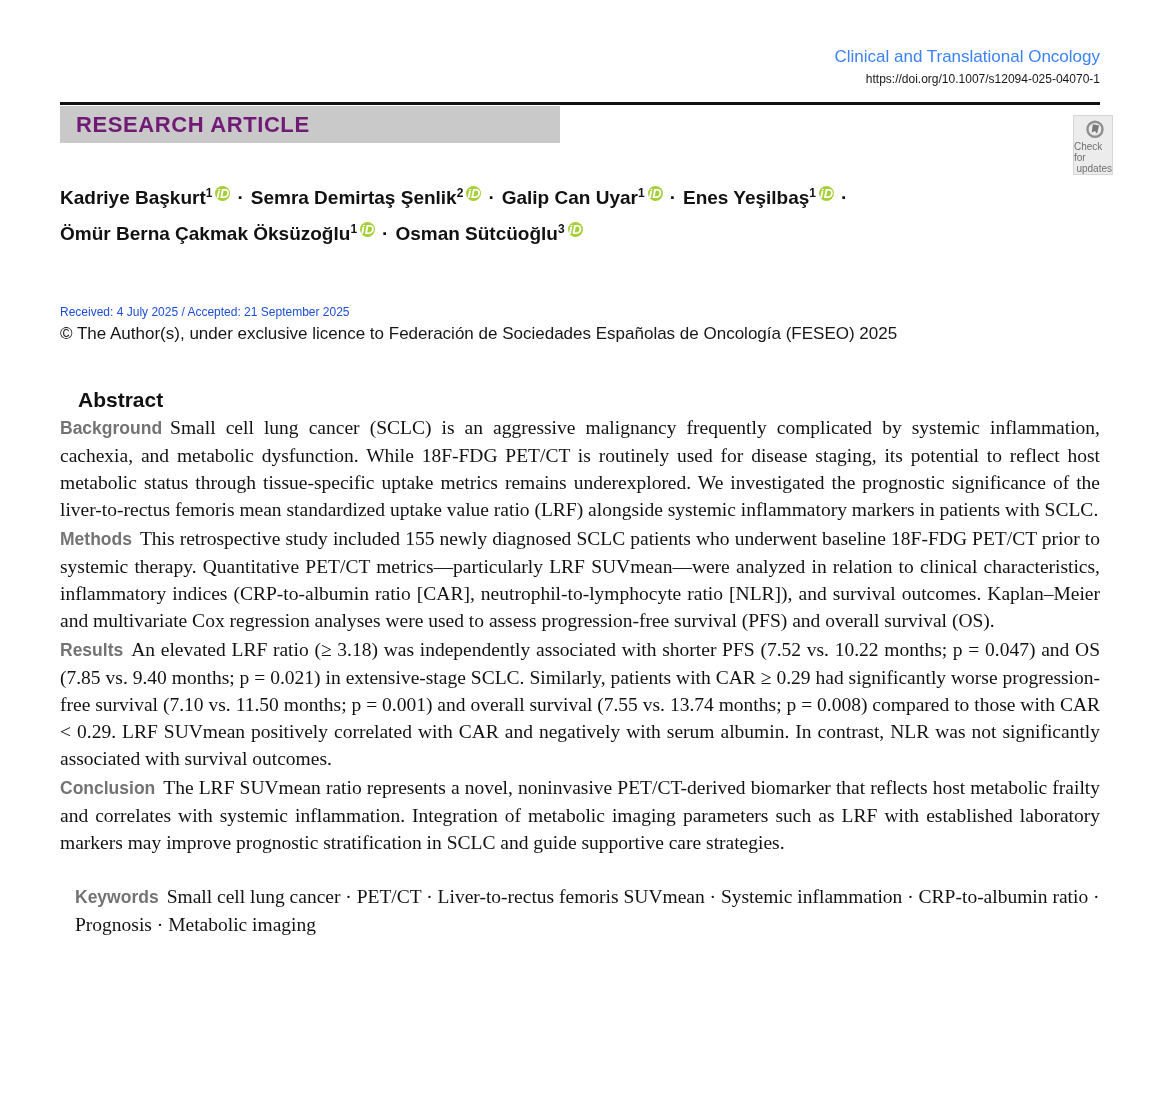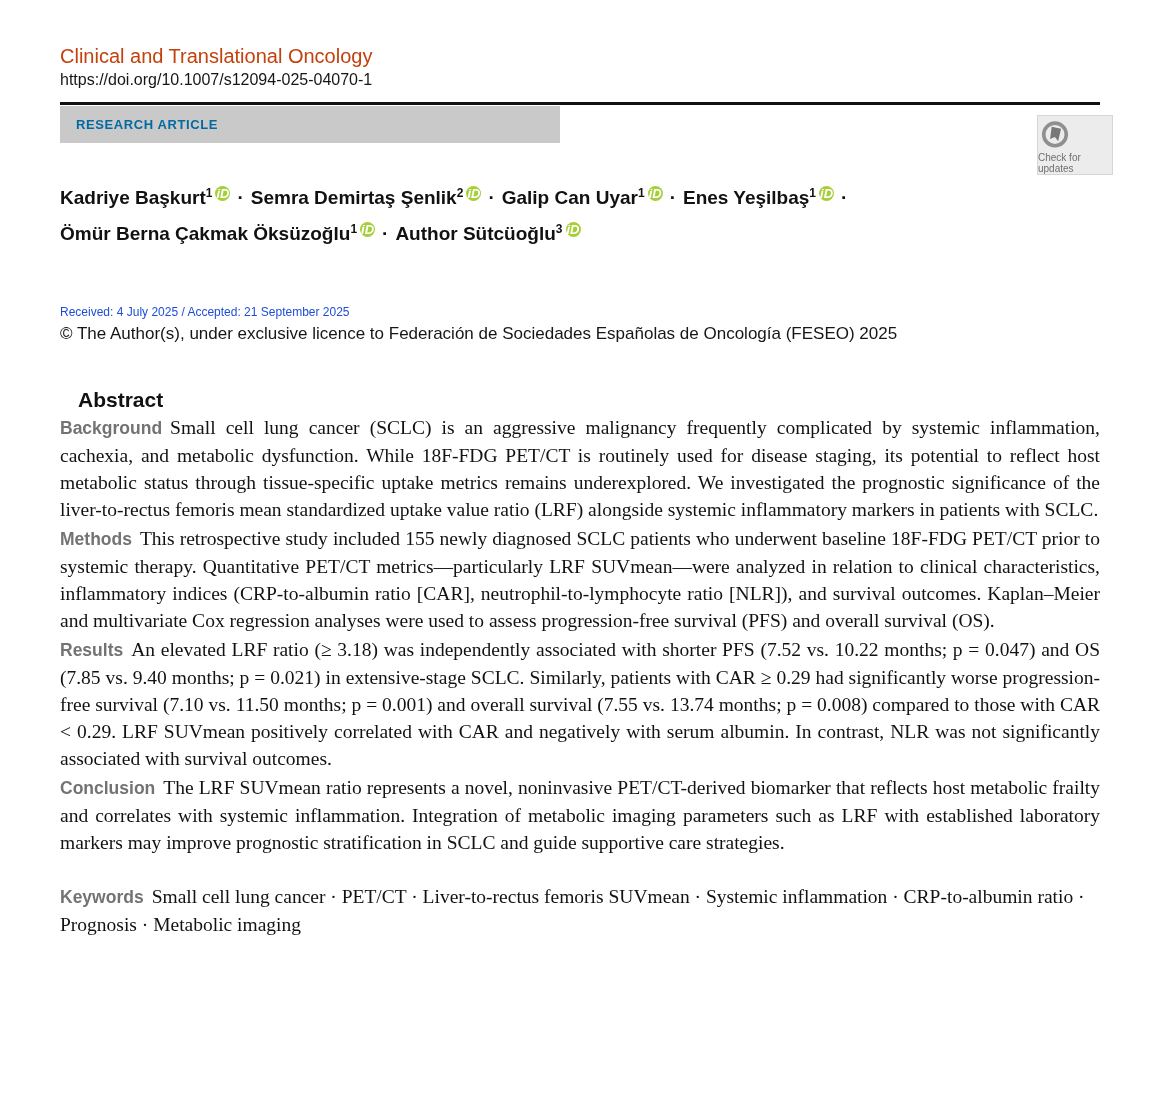--- a/index.html
+++ b/index.html
@@ -8,36 +8,36 @@
     width: 1170px;
     height: 1111px;
     background: #ffffff;
     font-family: "Liberation Sans", sans-serif;
     color: #1b1b1b;
     box-sizing: border-box;
     padding: 46px 70px 0 60px;
     overflow: hidden;
   }
   
-  .journal-line { font-size: 20px; line-height: 21px; color: #c2410c; }
-  .doi-line { font-size: 16px; line-height: 21px; color: #161616; margin-top: 2px; }
+  .journal-line { font-size: 17px; line-height: 21px; color: #3b82f6; text-align: right; }
+  .doi-line { font-size: 12px; line-height: 21px; color: #161616; margin-top: 2px; text-align: right; }
   .top-rule { border: none; border-top: 3px solid #121212; margin: 12px 0 0 0; }
   .banner-row { position: relative; margin-top: 1px; height: 40px; }
   .article-type-banner {
     width: 500px; height: 37px; background: #c9c9c9;
     display: flex; align-items: center; box-sizing: border-box; padding-left: 16px;
   }
   .article-type-banner span {
-    font-size: 13px; font-weight: bold; letter-spacing: 0.6px; color: #0369a1;
+    font-size: 22px; font-weight: bold; letter-spacing: 0.6px; color: #701a75;
   }
   .check-badge {
     position: absolute; right: -13px; top: 9px;
-    width: 76px; height: 60px;
+    width: 40px; height: 60px;
     background: #ececec; border: 1px solid #d6d6d6;
-    display: flex; flex-direction: column; align-items: flex-start;
+    display: flex; flex-direction: column; align-items: flex-end;
     box-sizing: border-box; padding-top: 3px;
     cursor: pointer;
   }
   .check-badge svg { display: block; }
   .check-text { font-size: 10px; line-height: 11px; color: #6f6f6f; }
   
   .title {
     margin: 54px 0 0 0;
     font-size: 29px; line-height: 36px; font-weight: bold;
     letter-spacing: -0.3px; color: #111;
@@ -66,20 +66,21 @@
   .abs-label {
     font-family: "Liberation Sans", sans-serif;
     font-size: 17.5px; font-weight: bold; color: #737373;
     padding-right: 8px;
   }
   .keywords-para {
     margin-top: 27px;
     font-family: "Liberation Serif", serif;
     font-size: 19.5px; line-height: 27px; color: #121212;
     text-align: left;
+    margin-left: 15px;
   }
 </style>
 </head>
 <body>
 
 <div class="page">
 
   <div class="journal-line">Clinical and Translational Oncology</div>
   <div class="doi-line">https://doi.org/10.1007/s12094-025-04070-1</div>
 
@@ -95,21 +96,21 @@
         <path d="M9.6 5.6 L16.4 7.1 L14.3 16.2 L11.9 13.1 L8.4 14.6 Z" fill="#787878"></path>
       </svg>
       <div class="check-text">Check for</div>
       <div class="check-text">updates</div>
     </div>
   </div>
 
 
   <div class="authors">
     <span class="author"><span>Kadriye Başkurt</span><sup>1</sup><span class="orcid">iD</span></span><span class="sep">·</span><span class="author"><span>Semra Demirtaş Şenlik</span><sup>2</sup><span class="orcid">iD</span></span><span class="sep">·</span><span class="author"><span>Galip Can Uyar</span><sup>1</sup><span class="orcid">iD</span></span><span class="sep">·</span><span class="author"><span>Enes Yeşilbaş</span><sup>1</sup><span class="orcid">iD</span></span><span class="sep">·</span><br>
-    <span class="author"><span>Ömür Berna Çakmak Öksüzoğlu</span><sup>1</sup><span class="orcid">iD</span></span><span class="sep">·</span><span class="author"><span>Author Sütcüoğlu</span><sup>3</sup><span class="orcid">iD</span></span>
+    <span class="author"><span>Ömür Berna Çakmak Öksüzoğlu</span><sup>1</sup><span class="orcid">iD</span></span><span class="sep">·</span><span class="author"><span>Osman Sütcüoğlu</span><sup>3</sup><span class="orcid">iD</span></span>
   </div>
 
   <div class="dates">Received: 4 July 2025 / Accepted: 21 September 2025</div>
   <div class="copyright">© The Author(s), under exclusive licence to Federación de Sociedades Españolas de Oncología (FESEO) 2025</div>
 
   <h2 class="abstract-heading">Abstract</h2>
 
   <p class="abs-para"><span class="abs-label">Background</span><span>Small cell lung cancer (SCLC) is an aggressive malignancy frequently complicated by systemic inflammation, cachexia, and metabolic dysfunction. While 18F-FDG PET/CT is routinely used for disease staging, its potential to reflect host metabolic status through tissue-specific uptake metrics remains underexplored. We investigated the prognostic significance of the liver-to-rectus femoris mean standardized uptake value ratio (LRF) alongside systemic inflammatory markers in patients with SCLC.</span></p>
 
   <p class="abs-para"><span class="abs-label">Methods</span><span>This retrospective study included 155 newly diagnosed SCLC patients who underwent baseline 18F-FDG PET/CT prior to systemic therapy. Quantitative PET/CT metrics—particularly LRF SUVmean—were analyzed in relation to clinical characteristics, inflammatory indices (CRP-to-albumin ratio [CAR], neutrophil-to-lymphocyte ratio [NLR]), and survival outcomes. Kaplan–Meier and multivariate Cox regression analyses were used to assess progression-free survival (PFS) and overall survival (OS).</span></p>

